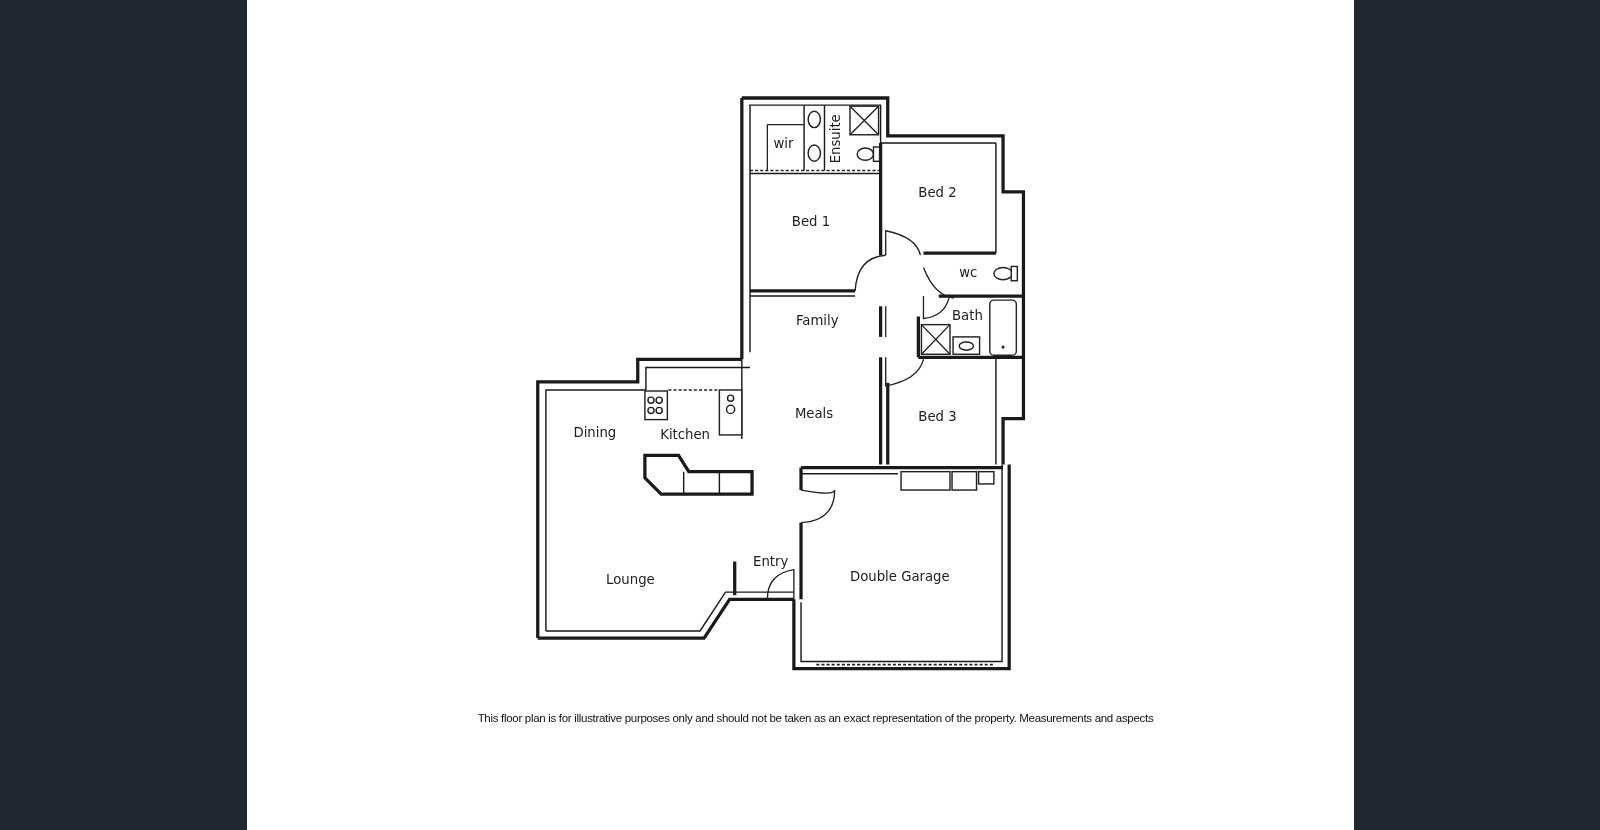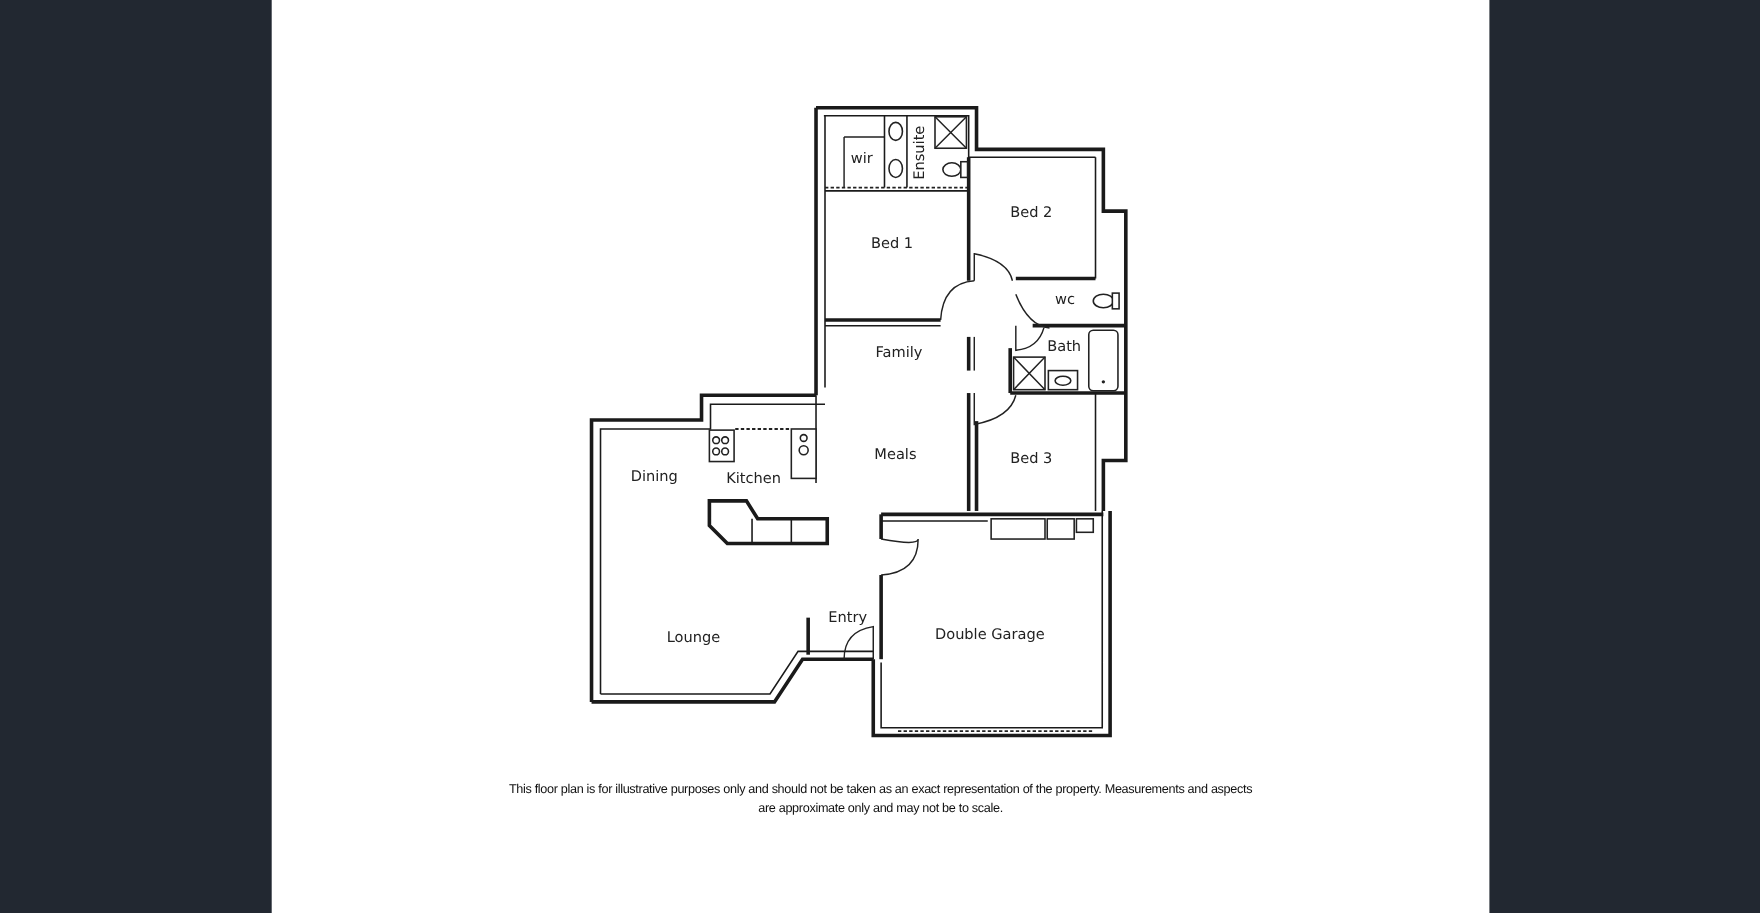--- a/index.html
+++ b/index.html
@@ -5,21 +5,21 @@
   html, body { margin:0; padding:0; }
   body { width:1600px; height:830px; background:#222831; position:relative; overflow:hidden; font-family:"DejaVu Sans", sans-serif; }
   .panel { position:absolute; left:247px; top:0; width:1107px; height:830px; background:#ffffff; }
   .plan { position:absolute; left:0; top:0; width:1600px; height:830px; }
   .wall { fill:none; stroke:#1a1a1a; stroke-width:3.2; stroke-linejoin:miter; }
   .wall2 { fill:none; stroke:#1a1a1a; stroke-width:1.4; }
   .thin { fill:none; stroke:#222; stroke-width:1.3; }
   .dash { fill:none; stroke:#222; stroke-width:1.6; stroke-dasharray:3 2; }
   .fix { fill:#fff; stroke:#222; stroke-width:1.4; }
   .lbl { font-family:"DejaVu Sans", sans-serif; font-size:13px; fill:#222; }
-  .disclaimer { position:absolute; left:247px; width:1107px; top:710px; text-align:center;
+  .disclaimer { position:absolute; left:262px; width:1107px; top:710px; text-align:center;
     font-family:"Liberation Sans", sans-serif; font-size:11.5px; color:#111; line-height:17px; letter-spacing:-0.3px; }
 </style>
 </head>
 <body>
 
 <div class="panel"></div>
 
 <svg class="plan" viewBox="0 0 1568 813" preserveAspectRatio="none">
 
   <g>
@@ -149,14 +149,13 @@
     <text class="lbl" x="562" y="428">Dining</text>
     <text class="lbl" x="647" y="430">Kitchen</text>
     <text class="lbl" x="594" y="572">Lounge</text>
     <text class="lbl" x="738" y="554">Entry</text>
     <text class="lbl" x="833" y="569">Double Garage</text>
   </g>
 </svg>
 
 <div class="disclaimer">
   <div>This floor plan is for illustrative purposes only and should not be taken as an exact representation of the property.  Measurements and aspects</div>
-  <div>are approximate only and may not be to scale.</div>
 </div>
 
 </body></html>

